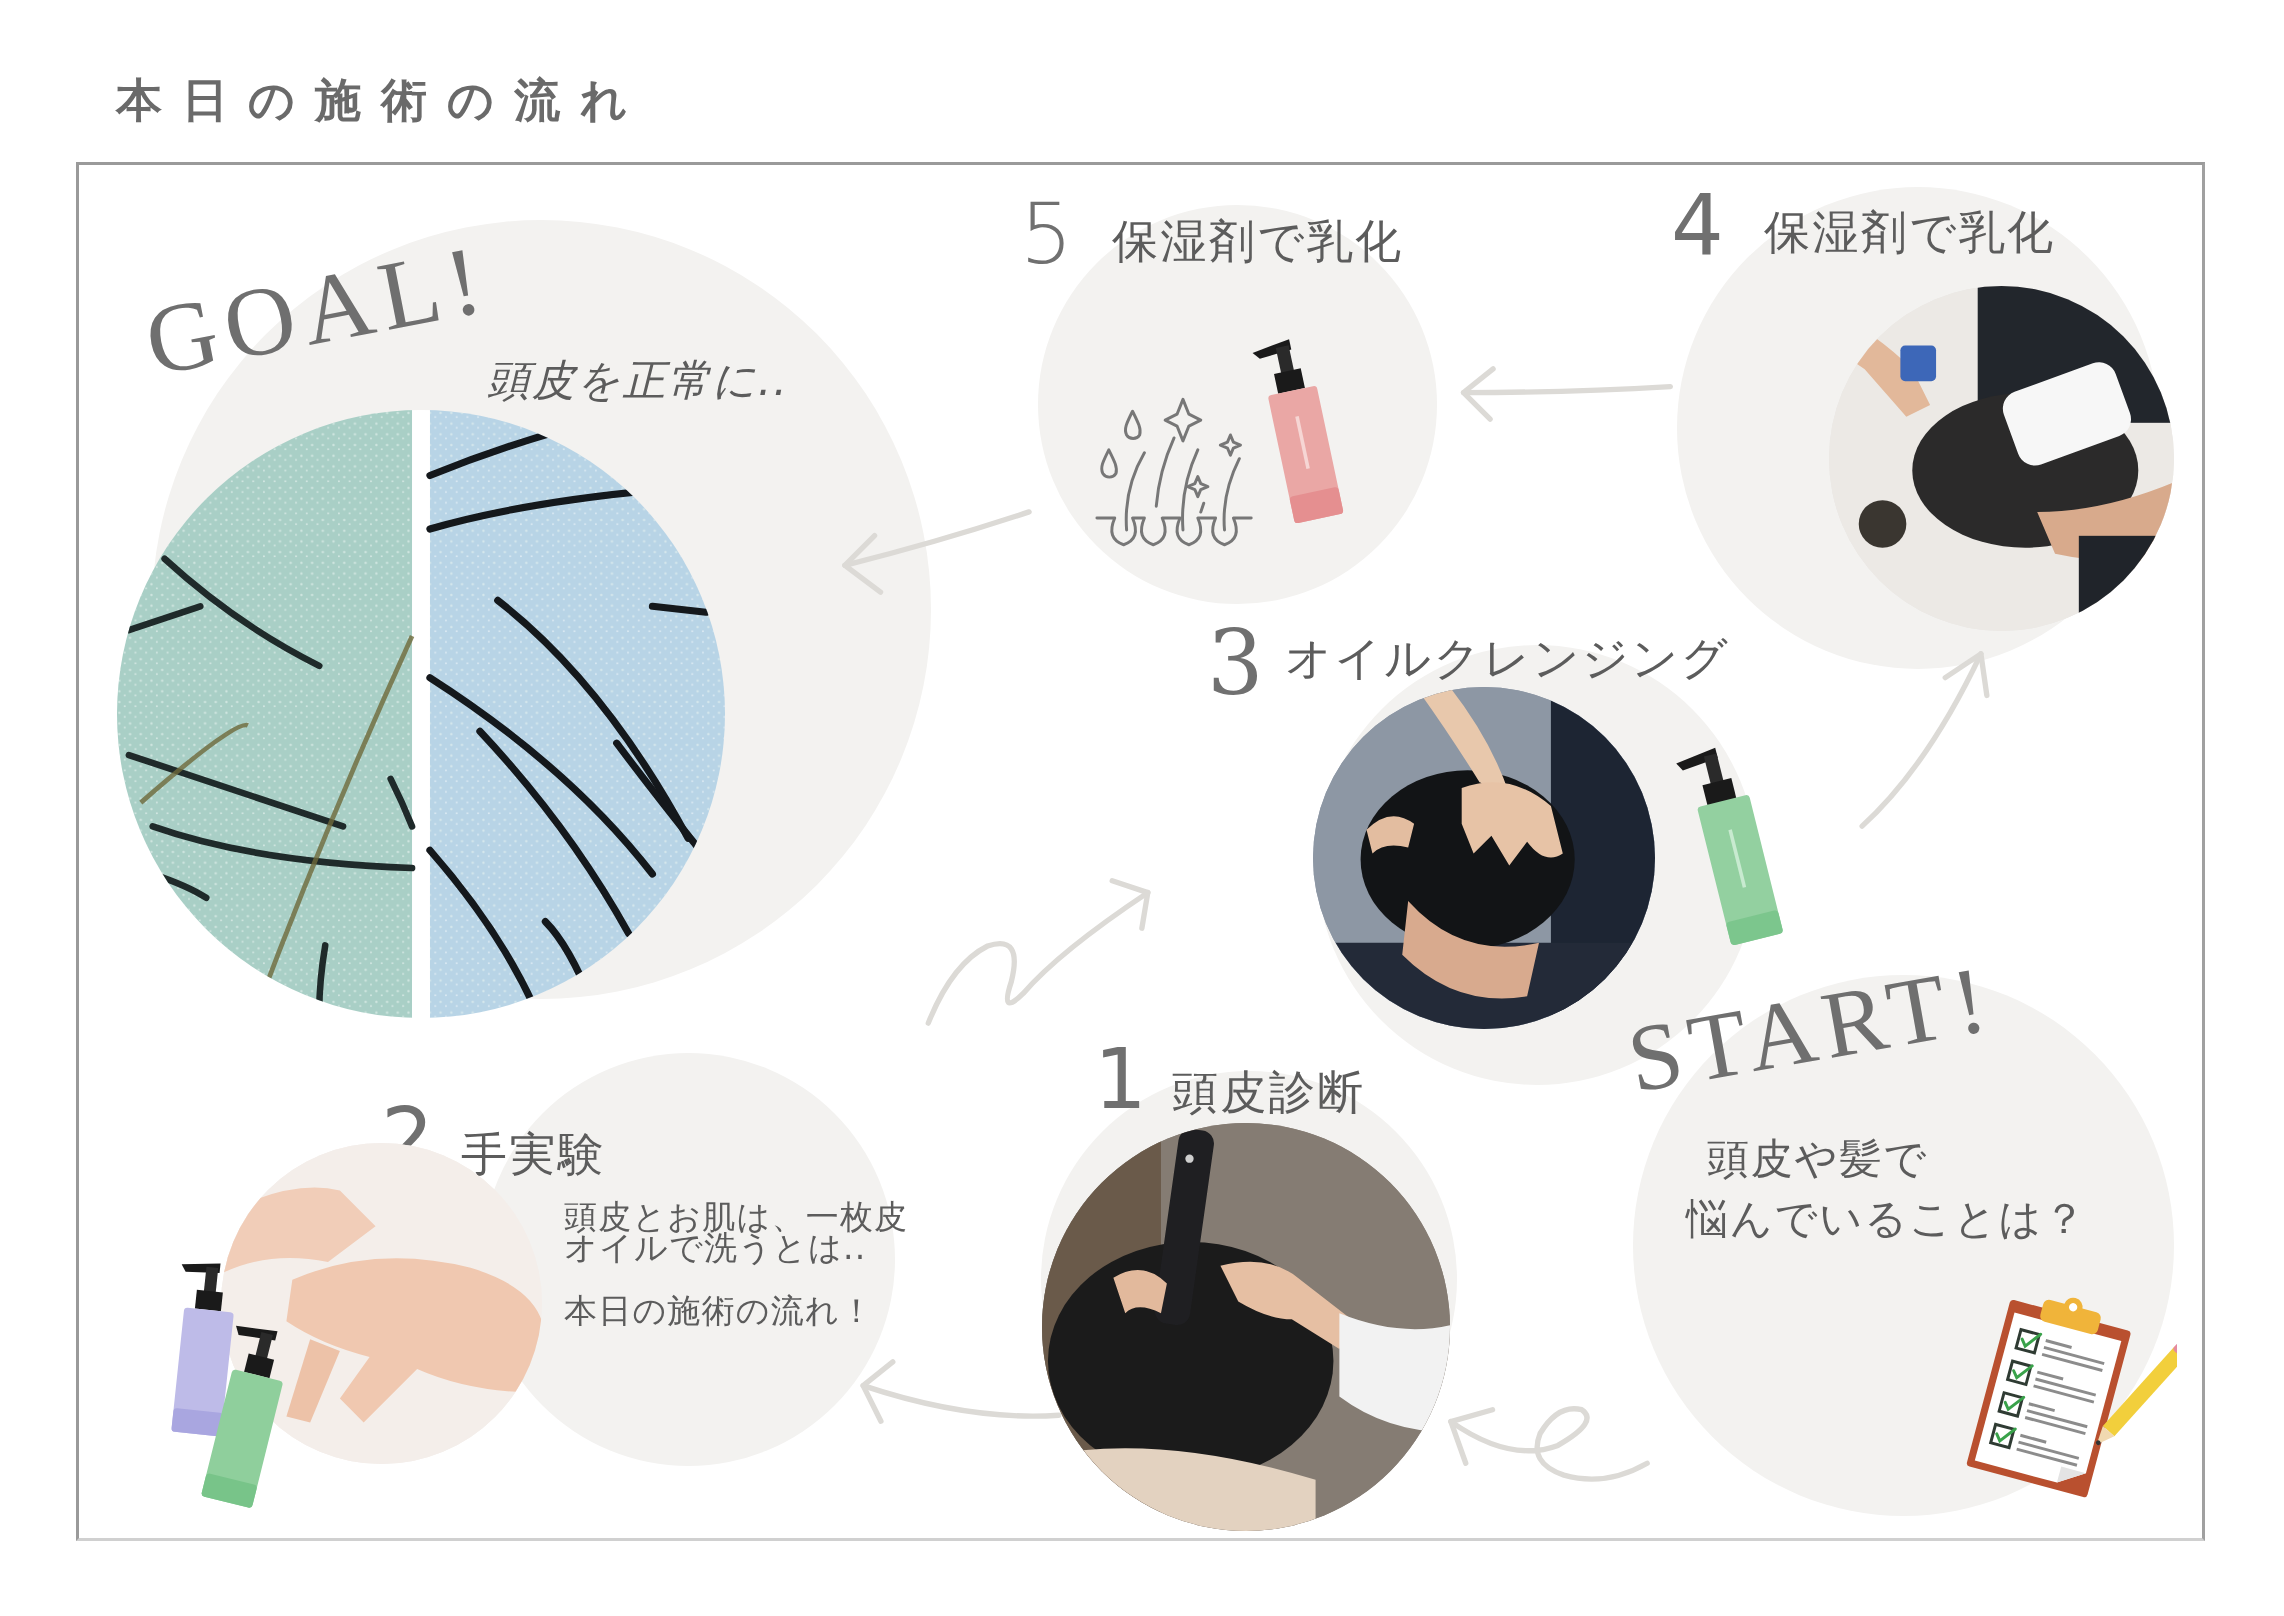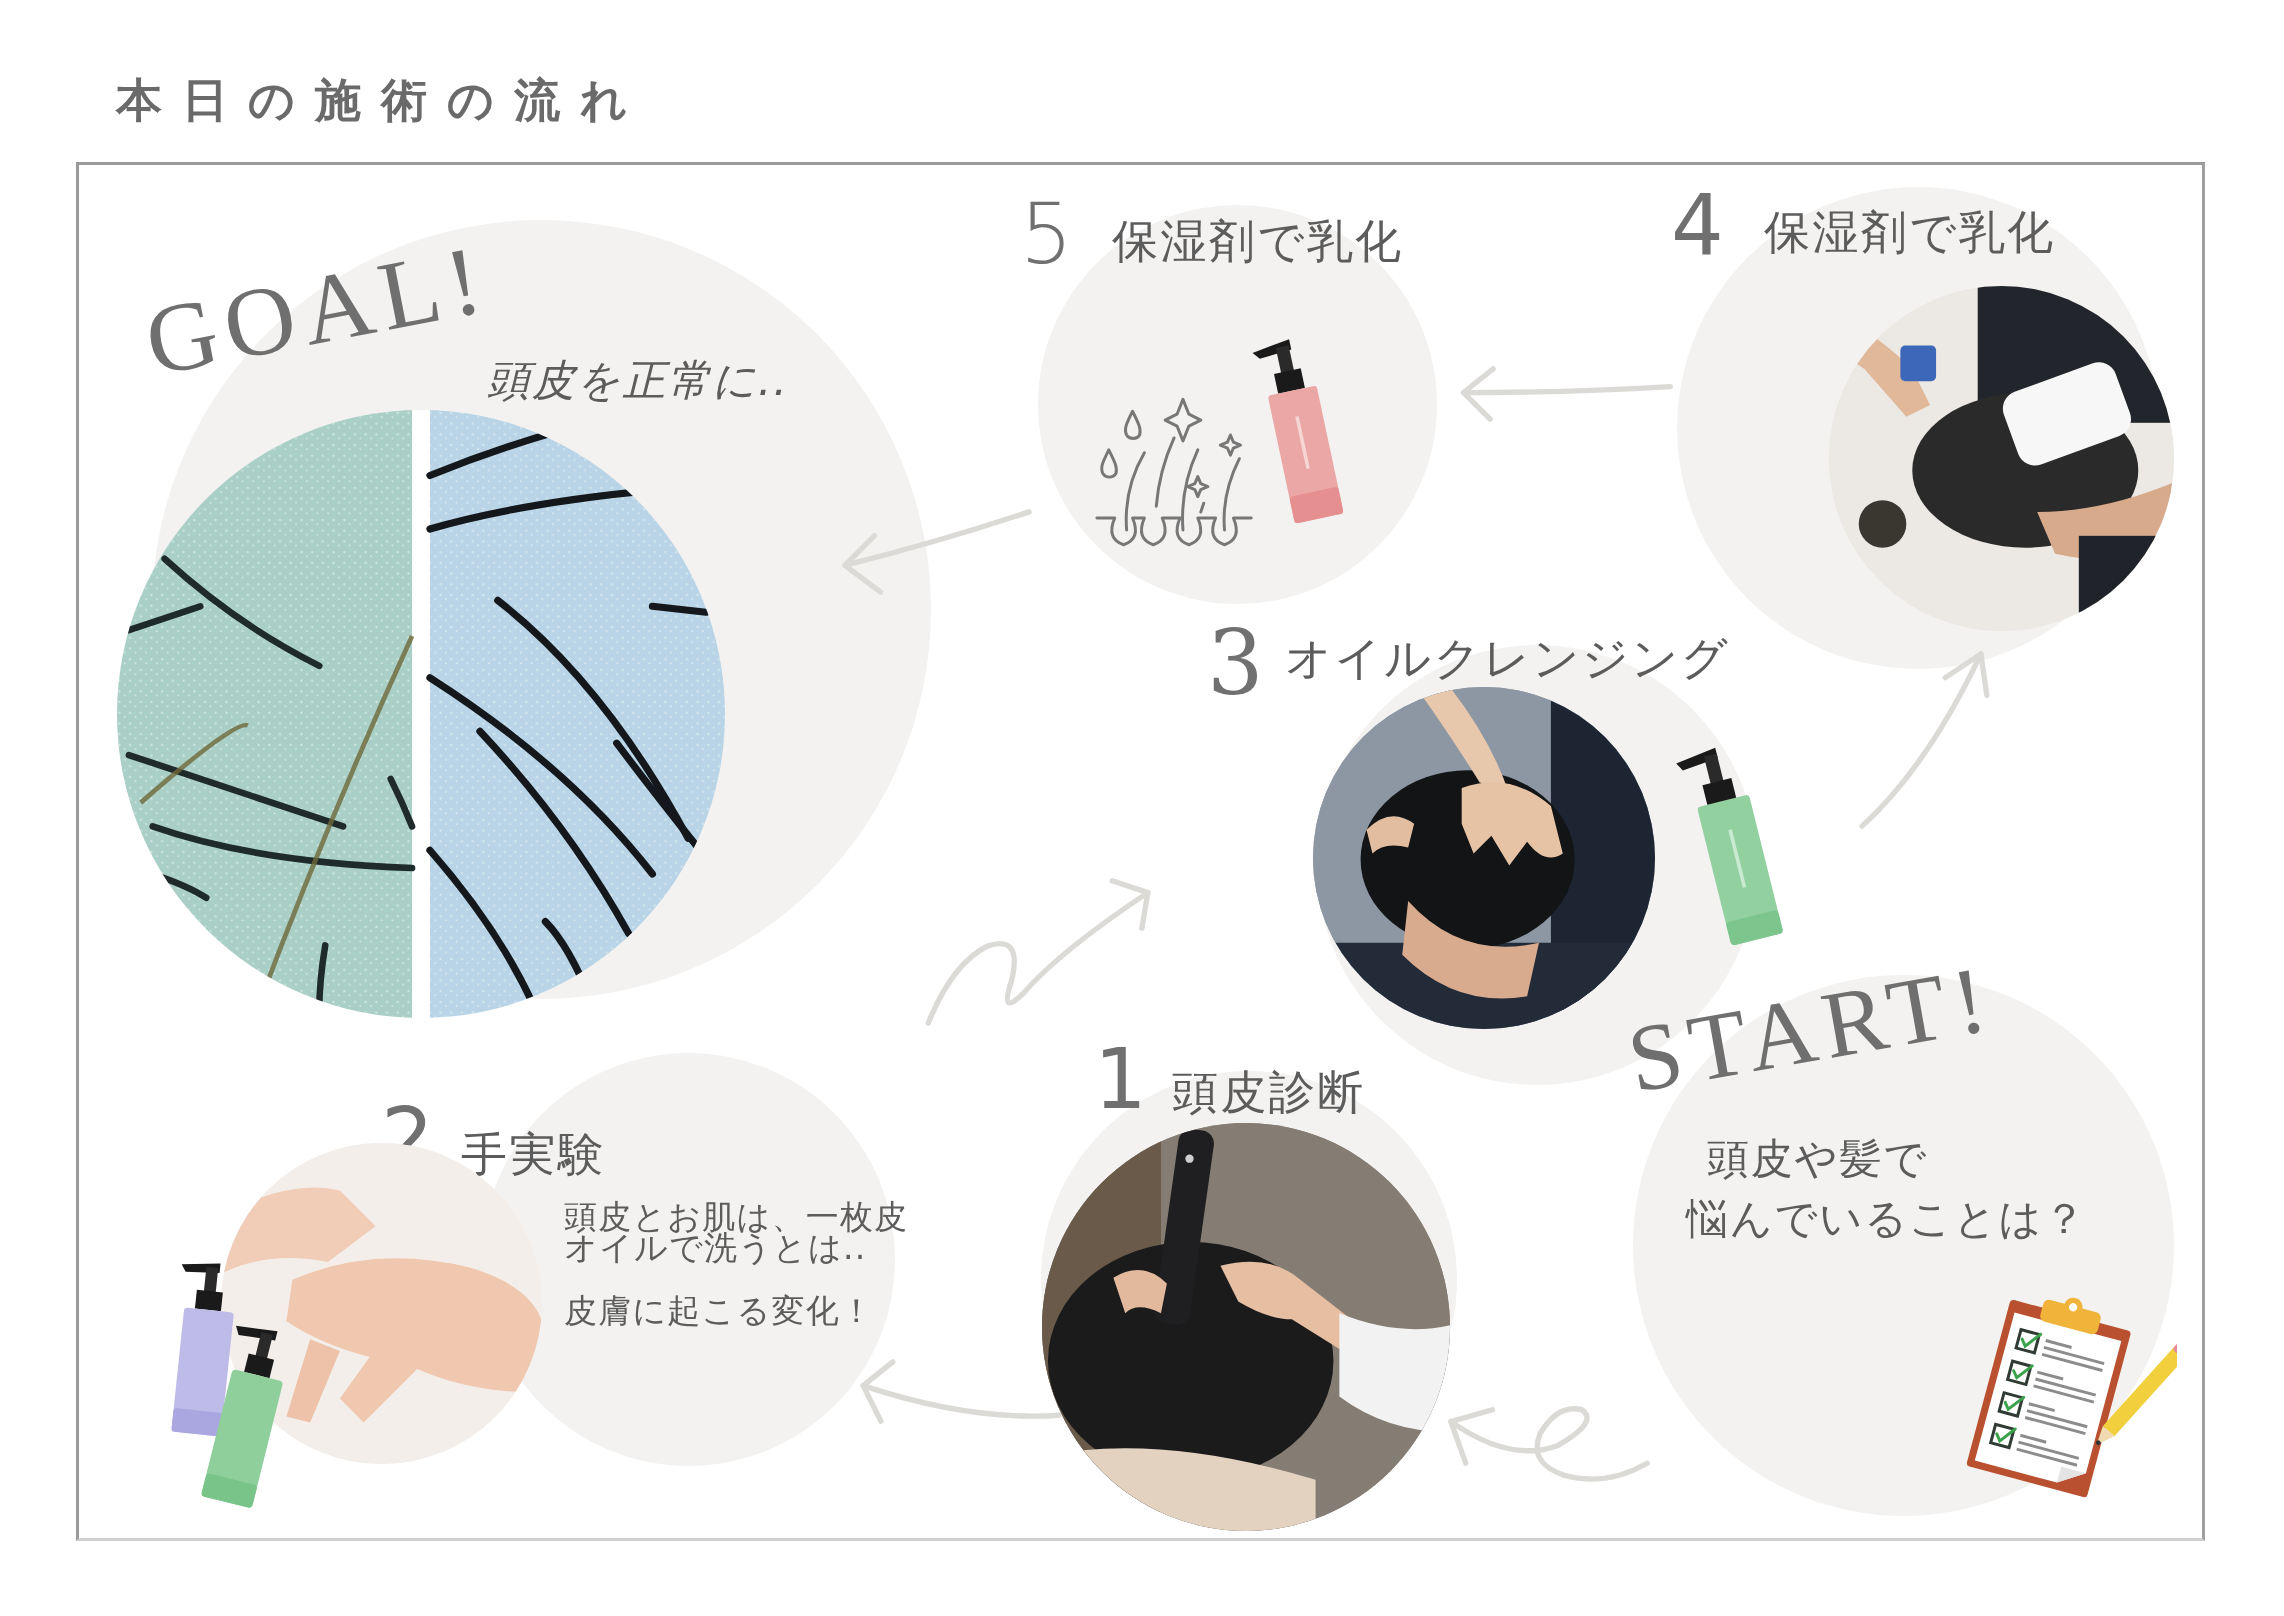--- a/index.html
+++ b/index.html
@@ -208,21 +208,21 @@
     <path d="M500 320 Q600 360 686 340 L686 520 Q580 520 500 460 Z" fill="#f2f2f2"></path>
     <path d="M0 560 Q200 520 460 600 L460 686 L0 686 Z" fill="#e3d2c0"></path>
   </svg>
 </div>
 
 <div class="abs bg-circle" style="left:482px;top:1053px;width:413px;height:413px;"></div>
 <div class="abs step-num" style="left:381px;top:1097px;font-family:'DejaVu Sans',sans-serif;font-size:83px;">2</div>
 <div class="abs step-label" style="left:461px;top:1124px;">手実験</div>
 <div class="abs body-text" style="left:564px;top:1193px;">頭皮とお肌は、一枚皮</div>
 <div class="abs body-text" style="left:564px;top:1224px;">オイルで洗うとは..</div>
-<div class="abs body-text" style="left:564px;top:1287px;">皮膚に起こる変化！</div>
+<div class="abs body-text" style="left:564px;top:1287px;">本日の施術の流れ！</div>
 <div class="abs photo" style="left:221px;top:1143px;width:321px;height:321px;background:#f4efec;">
   <svg width="321" height="321" viewBox="0 0 540 540">
     <rect width="540" height="540" fill="#f4eeea"></rect>
     <path d="M0 120 Q120 60 200 80 L260 140 L180 200 Q80 180 0 220 Z" fill="#f1cdb8"></path>
     <path d="M120 230 Q260 170 420 210 Q520 240 540 300 L540 420 Q420 420 330 380 L240 470 L200 430 L250 360 Q170 340 110 300 Z" fill="#f0c8b0"></path>
     <path d="M150 330 L110 460 L150 470 L200 350 Z" fill="#edc2a8"></path>
   </svg>
 </div>
 
 <svg class="abs" style="left:149px;top:1255px;" width="107" height="190" viewBox="0 0 180 320">

